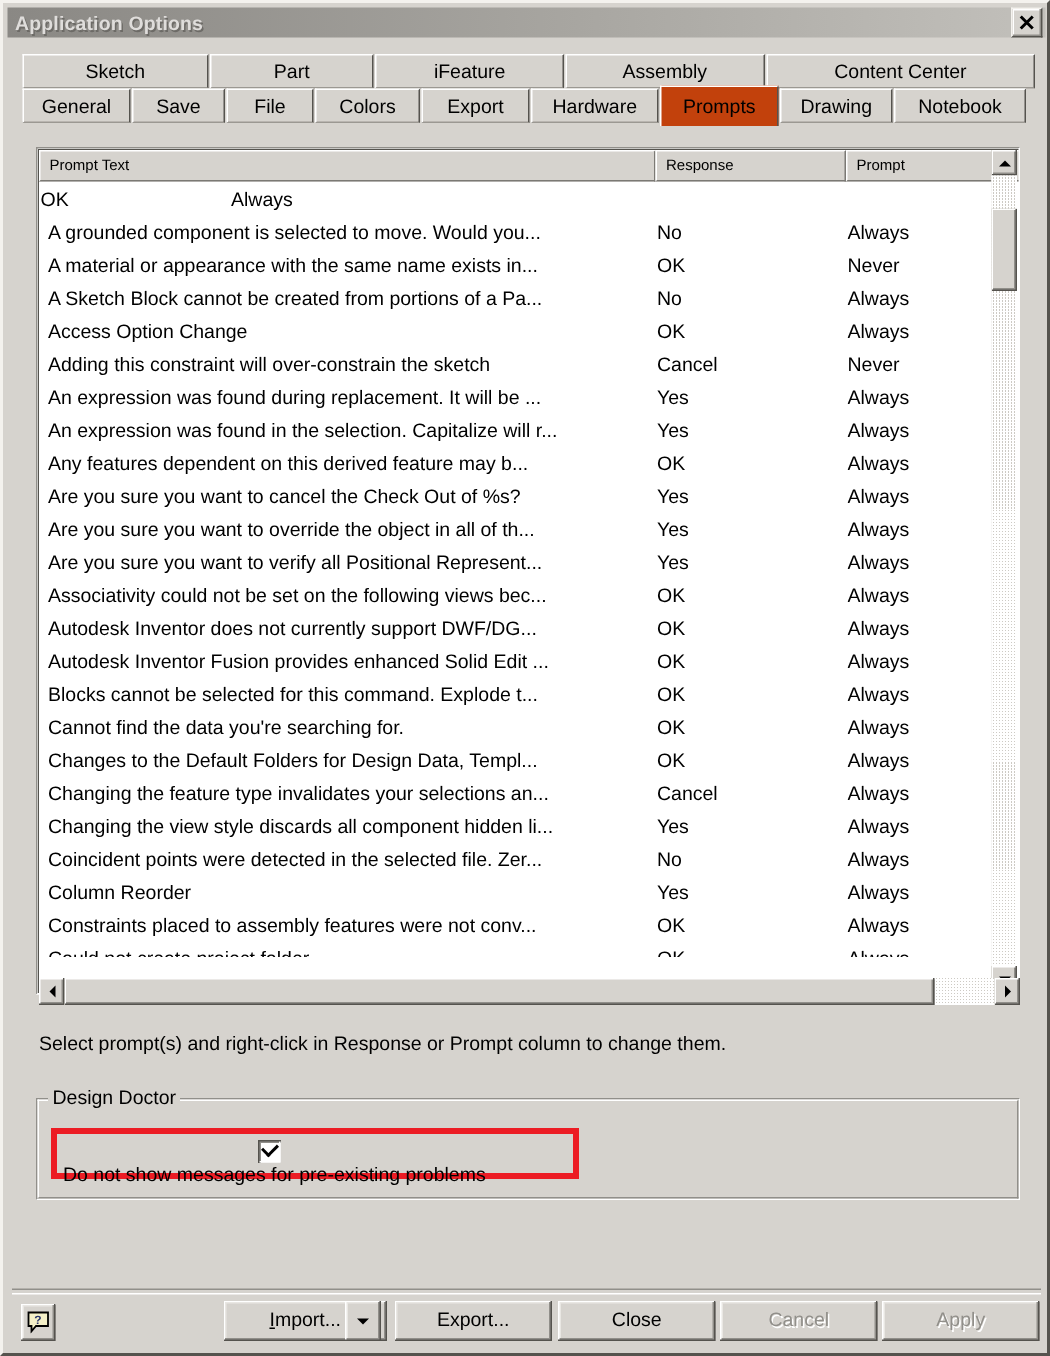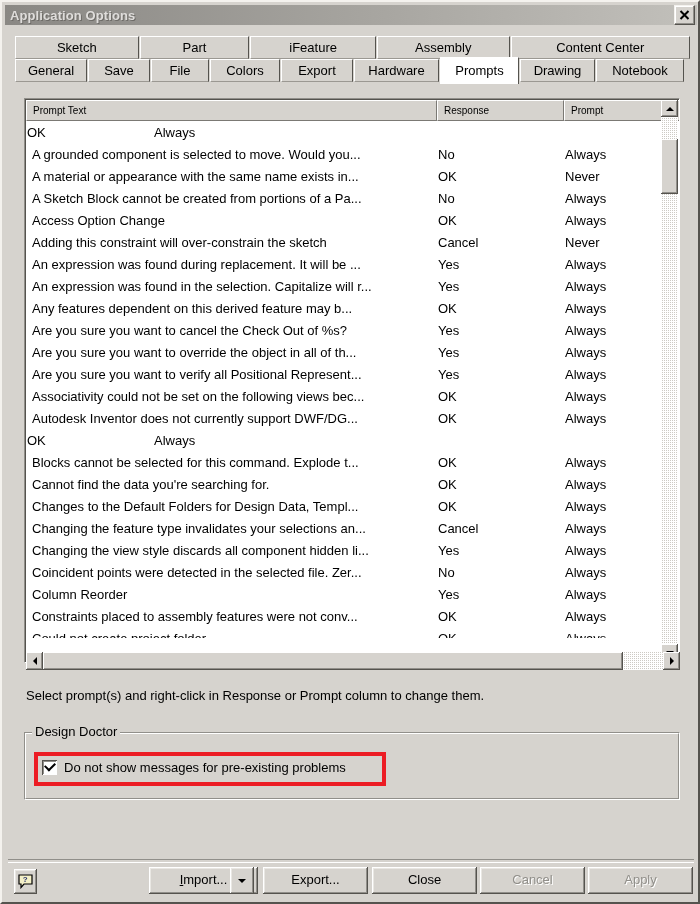--- a/index.html
+++ b/index.html
@@ -92,21 +92,21 @@
     font-size: 13px;
     cursor: default;
     overflow: hidden;
     white-space: nowrap;
   }
   .tab.selected {
     height: 27px;
     margin-top: -2px;
     line-height: 25px;
     border-bottom: none;
-    background: #ffffff;
+    background: #c2410c;
     z-index: 5;
   }
 
   
   #listbox {
     position: absolute;
     left: 22px; top: 96px;
     width: 656px; height: 565px;
     background: #ffffff;
     box-sizing: border-box;
@@ -296,21 +296,23 @@
     position: absolute;
     left: 32px; top: 750px;
     width: 352px; height: 34px;
     border: 4px solid #ec1c24;
     box-sizing: border-box;
   }
   #checkbox-row {
     position: absolute;
     left: 40px; top: 758px;
     display: flex;
+    align-items: center;
     white-space: nowrap;
+    flex-direction: column;
   }
   .checkbox {
     width: 15px; height: 15px;
     background: #ffffff;
     box-sizing: border-box;
     box-shadow: inset 1px 1px 0 #55534e, inset -1px -1px 0 #ffffff,
                 inset 2px 2px 0 #918f8a;
     position: relative;
     margin-right: 7px;
     cursor: default;
@@ -486,20 +488,21 @@
           <div class="c-text">Associativity could not be set on the following views bec...</div>
           <div class="c-resp">OK</div>
           <div class="c-prompt">Always</div>
         </div>
         <div class="row">
           <div class="c-text">Autodesk Inventor does not currently support DWF/DG...</div>
           <div class="c-resp">OK</div>
           <div class="c-prompt">Always</div>
         </div>
         <div class="row">
+          <div class="c-text">Autodesk Inventor Fusion provides enhanced Solid Edit ...</div>
           <div class="c-resp">OK</div>
           <div class="c-prompt">Always</div>
         </div>
         <div class="row">
           <div class="c-text">Blocks cannot be selected for this command. Explode t...</div>
           <div class="c-resp">OK</div>
           <div class="c-prompt">Always</div>
         </div>
         <div class="row">
           <div class="c-text">Cannot find the data you're searching for.</div>

